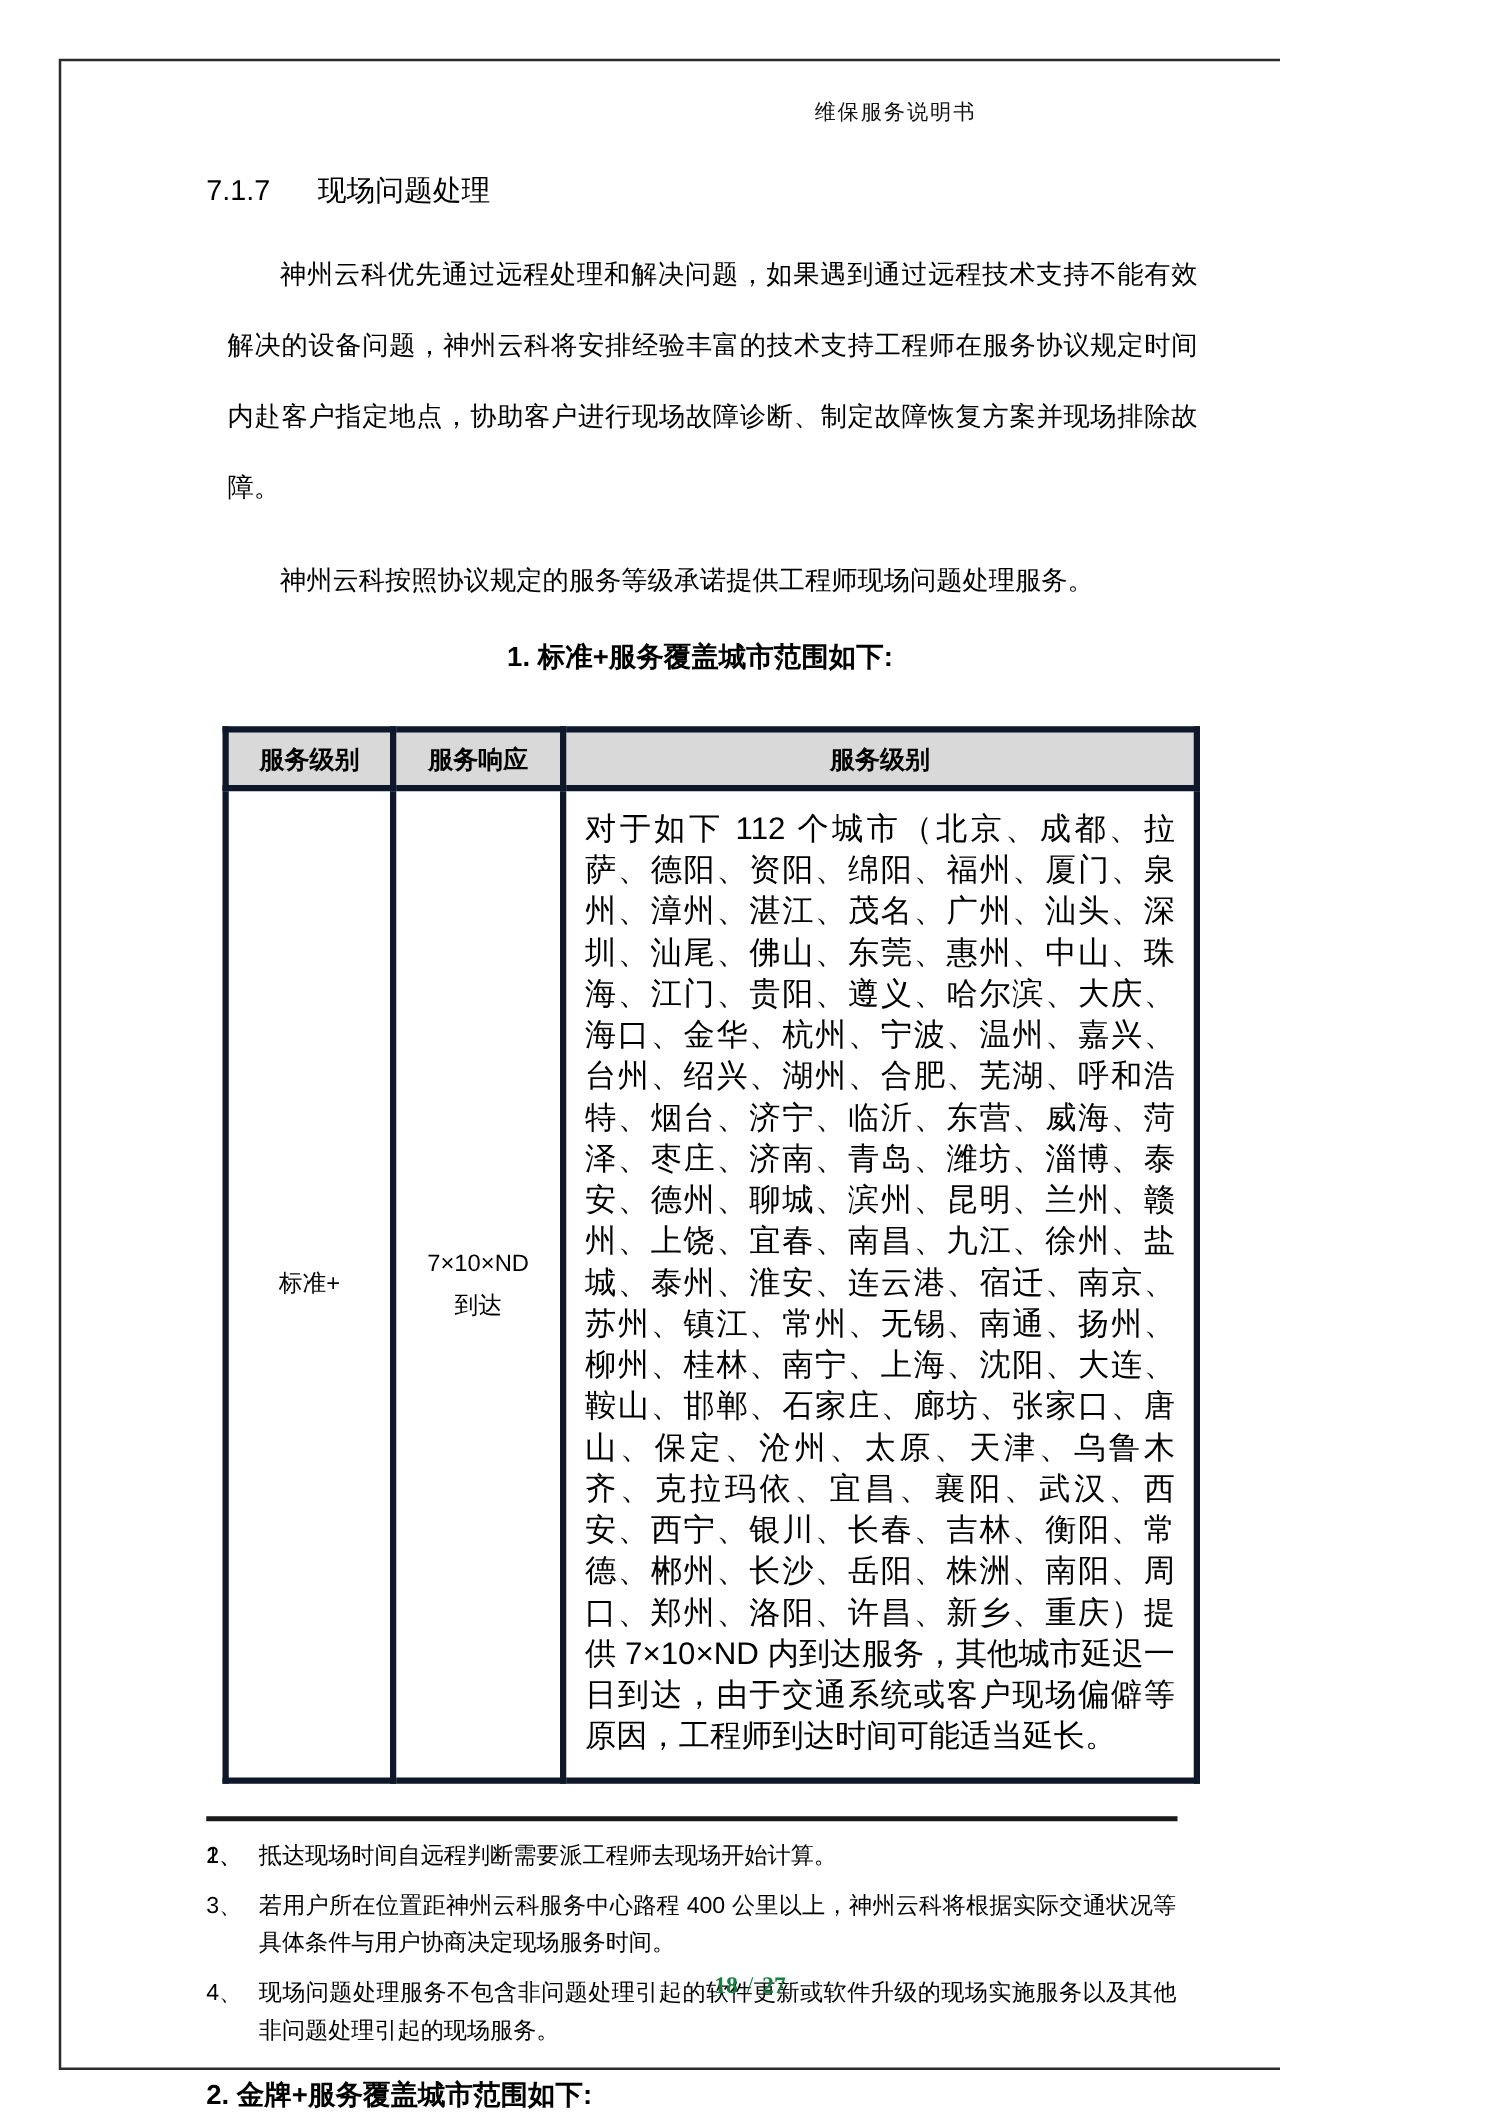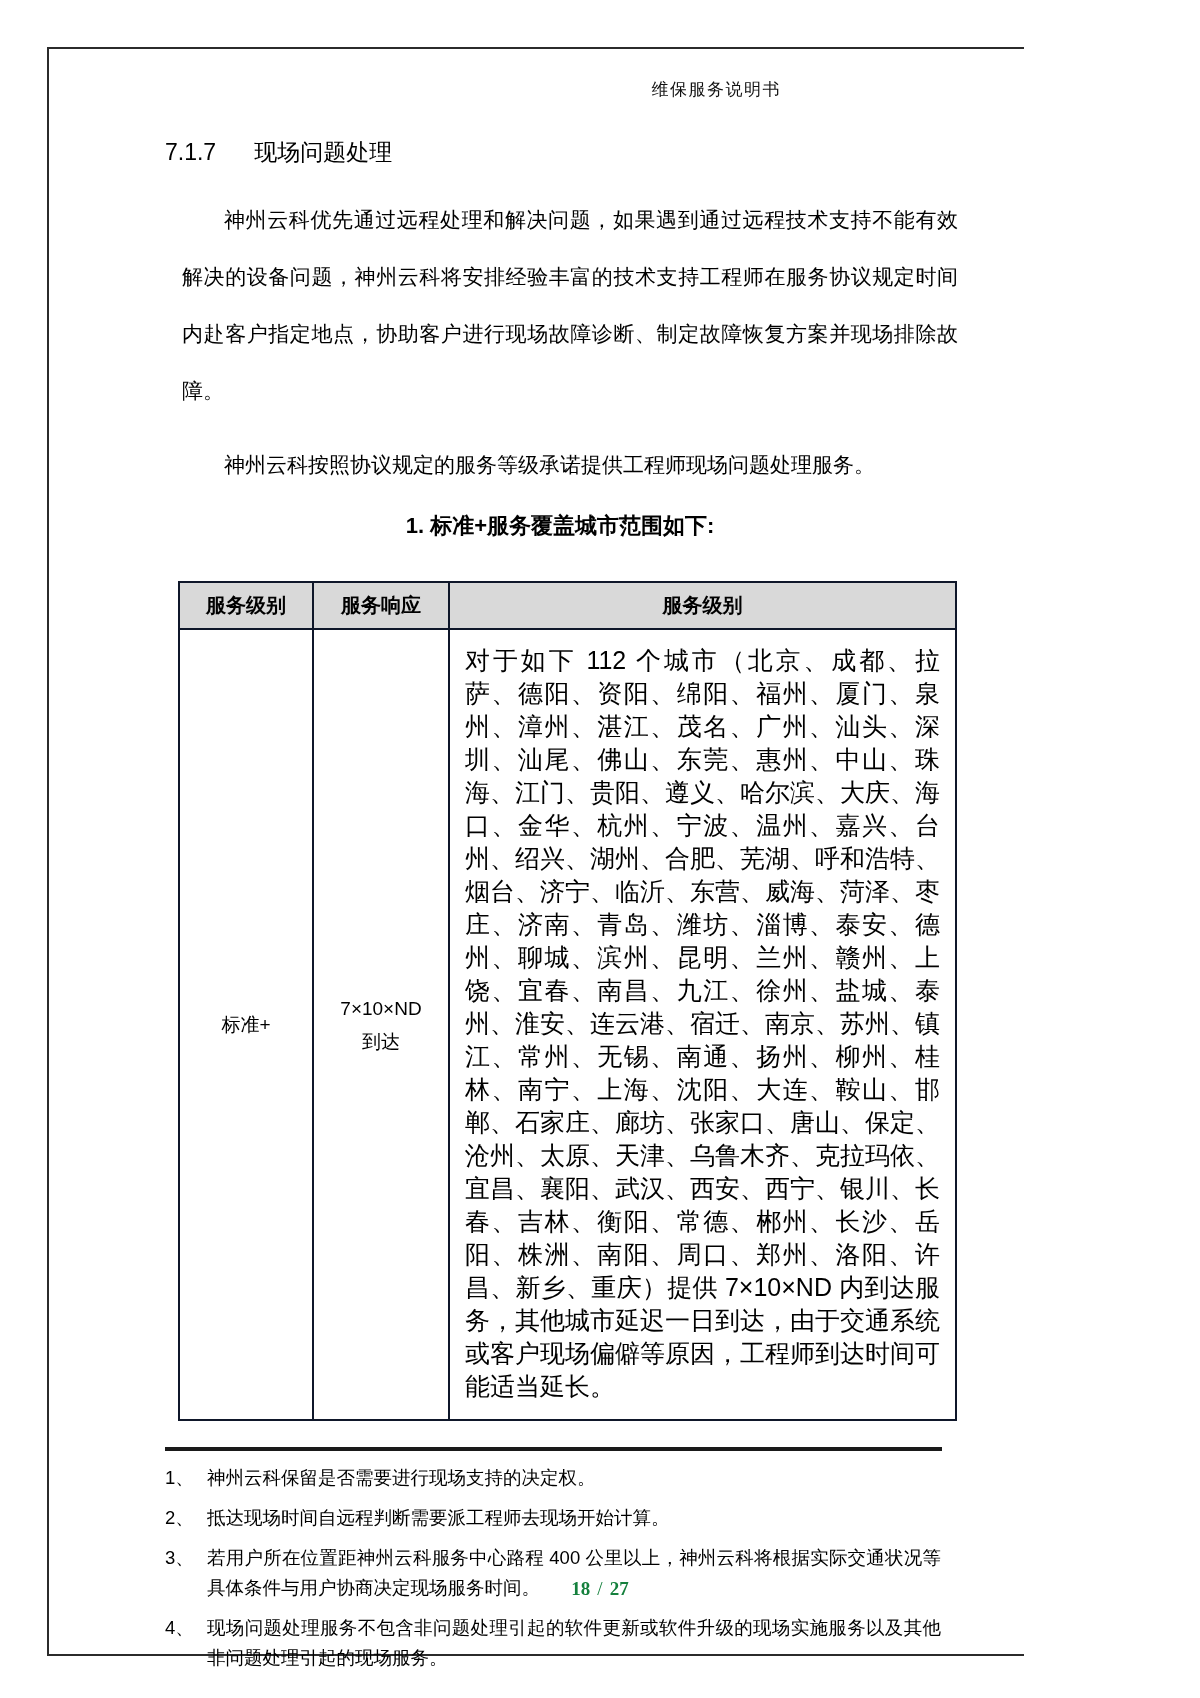--- a/index.html
+++ b/index.html
@@ -64,21 +64,21 @@
   .list-heading-1 { margin-top: 18px; text-align: center; }
   .list-heading-2 { margin-top: 22px; }
   table.coverage {
     margin-top: 40px;
     margin-left: 13px;
     width: 777px;
     border-collapse: collapse;
     table-layout: fixed;
   }
   table.coverage th, table.coverage td {
-    border: 2px solid #0f172a;
+    border: 5px solid #0f172a;
     box-sizing: border-box;
   }
   table.coverage th {
     background: #d9d9d9;
     font-size: 20px;
     font-weight: 700;
     height: 47px;
     text-align: center;
     vertical-align: middle;
   }
@@ -180,36 +180,36 @@
         </tr>
       </tbody>
     </table>
 
     <div class="divider-rule"></div>
 
 
     <div class="notes-list">
       <div class="note-item">
         <span class="note-num">1、</span>
-        <span>神州云科保留是否需要进行现场支持的决定权。</span>
       </div>
       <div class="note-item">
         <span class="note-num">2、</span>
         <span>抵达现场时间自远程判断需要派工程师去现场开始计算。</span>
       </div>
       <div class="note-item">
         <span class="note-num">3、</span>
         <span>若用户所在位置距神州云科服务中心路程 400 公里以上，神州云科将根据实际交通状况等具体条件与用户协商决定现场服务时间。</span>
       </div>
       <div class="note-item">
         <span class="note-num">4、</span>
         <span>现场问题处理服务不包含非问题处理引起的软件更新或软件升级的现场实施服务以及其他非问题处理引起的现场服务。</span>
       </div>
     </div>
 
+    <div class="list-heading list-heading-2">2. 金牌+服务覆盖城市范围如下:</div>
 
   </div>
 
   <div class="doc-footer">
     <span class="pg-num">18</span><span class="pg-sep">/</span><span class="pg-num">27</span>
   </div>
 
 </div>
 
 </body></html>

